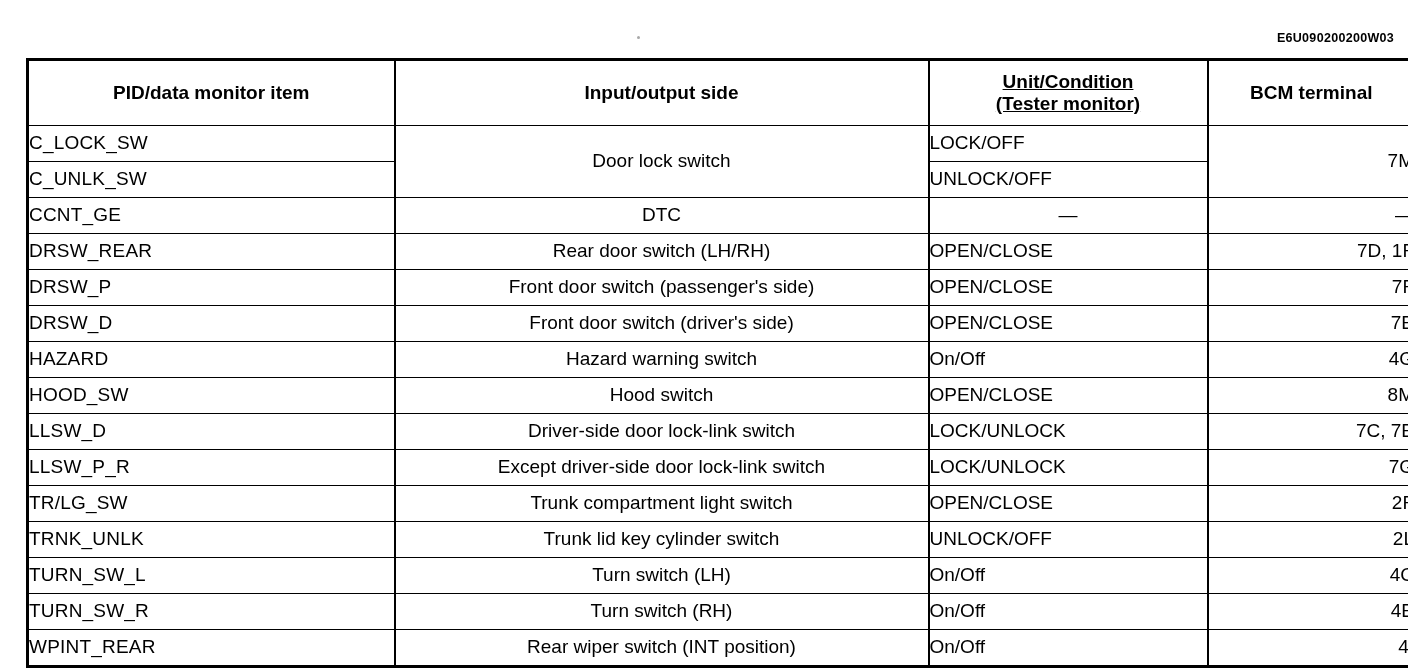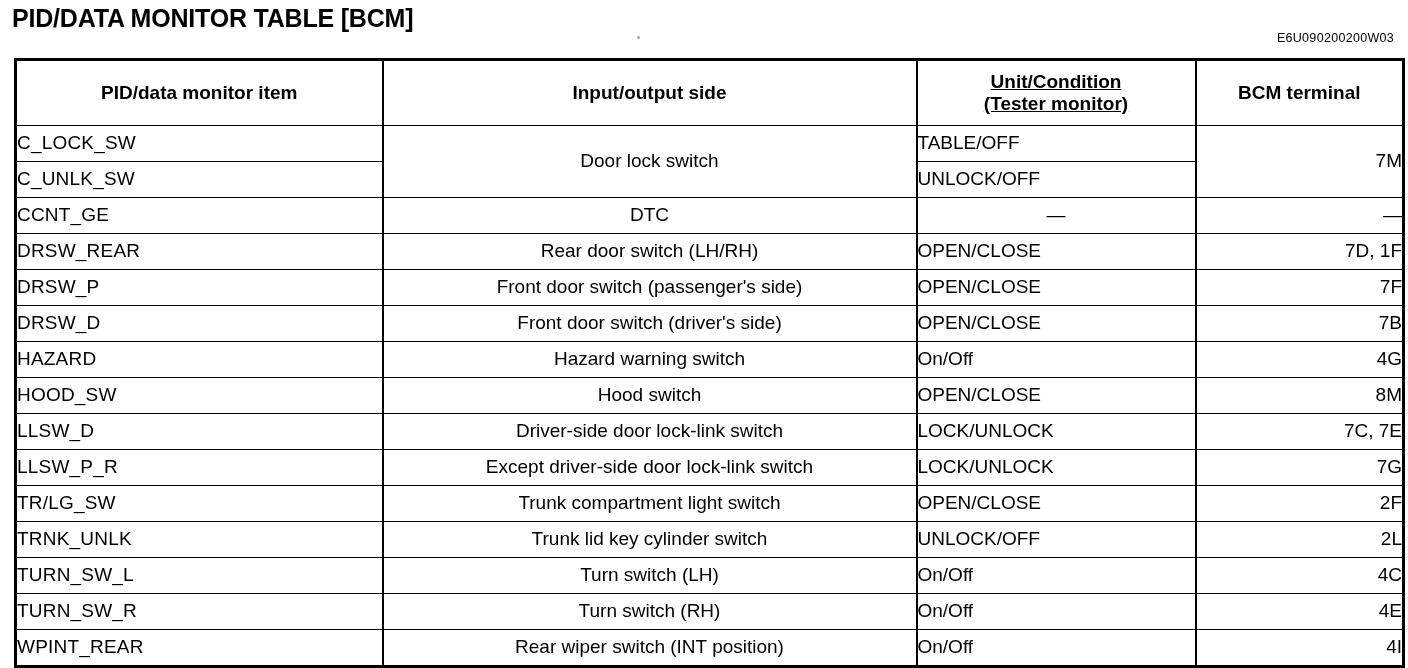--- a/index.html
+++ b/index.html
@@ -31,30 +31,30 @@
     letter-spacing: -0.2px;
     white-space: nowrap;
     font-family: "Liberation Sans", sans-serif;
   }
 
   .doc-code {
     position: absolute;
     right: 14px;
     top: 31px;
     font-size: 12.5px;
-    font-weight: normal;
+    font-weight: bold;
     letter-spacing: 0.3px;
     white-space: nowrap;
     font-family: "Liberation Sans", sans-serif;
   }
 
   
   .table-wrap {
     position: absolute;
-    left: 14px;
+    left: 26px;
     top: 58px;
     width: 1164px;
   }
 
   table.pid-table {
     border-collapse: collapse;
     table-layout: fixed;
     width: 1388px;
     border: 3px solid #000;
   }
@@ -129,21 +129,20 @@
     height: 3px;
     background: #a8a8a8;
     border-radius: 50%;
   }
 </style>
 </head>
 <body>
 
 <div class="page">
 
-  <div class="doc-title">PID/DATA MONITOR TABLE [BCM]</div>
 
   <div class="scan-dot"></div>
 
   <div class="doc-code">E6U090200200W03</div>
 
   <div class="table-wrap">
     <table class="pid-table">
       <colgroup>
         <col class="c1">
         <col class="c2">
@@ -159,21 +158,21 @@
             <span class="hl2">(Tester monitor)</span>
           </th>
           <th>BCM terminal</th>
         </tr>
       </thead>
       <tbody>
 
         <tr>
           <td class="col-pid sep-r">C_LOCK_SW</td>
           <td class="col-part sep-r" rowspan="2">Door lock switch</td>
-          <td class="col-unit sep-r">TABLE/OFF</td>
+          <td class="col-unit sep-r">LOCK/OFF</td>
           <td class="col-term" rowspan="2">7M</td>
         </tr>
 
         <tr>
           <td class="col-pid sep-r">C_UNLK_SW</td>
           <td class="col-unit sep-r">UNLOCK/OFF</td>
         </tr>
 
         <tr>
           <td class="col-pid sep-r">CCNT_GE</td>

